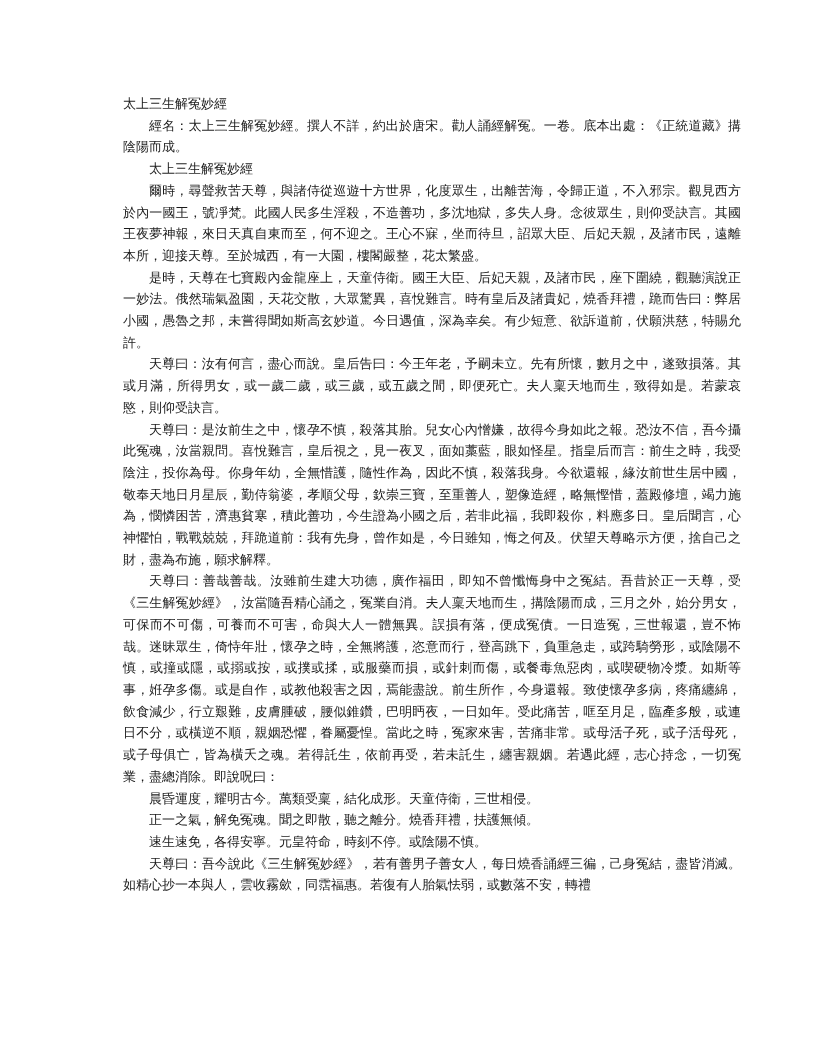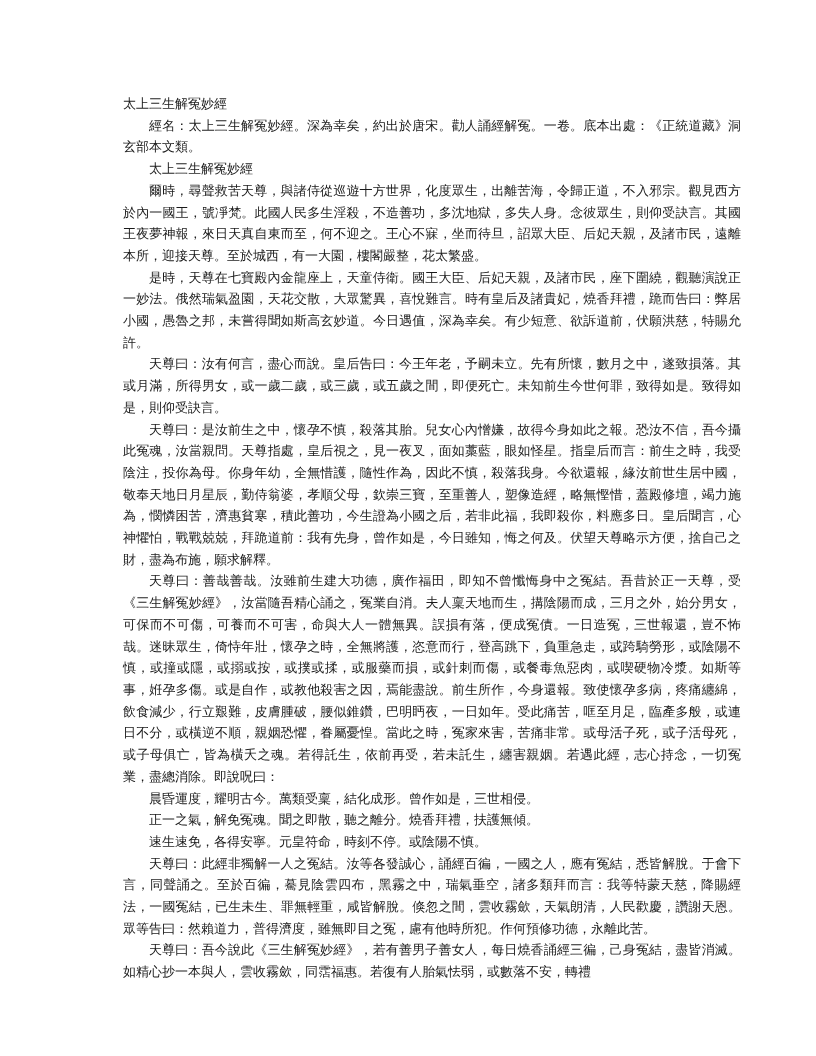--- a/index.html
+++ b/index.html
@@ -49,39 +49,38 @@
   }
 </style>
 </head>
 <body>
 
 <div class="page">
   <div class="doc-body">
 
     <p class="para indent-0">太上三生解冤妙經</p>
 
-    <p class="para indent-2">經名：太上三生解冤妙經。深為幸矣，約出於唐宋。勸人誦經解冤。一卷。底本出處：《正統道藏》洞玄部本文類。</p>
+    <p class="para indent-2">經名：太上三生解冤妙經。撰人不詳，約出於唐宋。勸人誦經解冤。一卷。底本出處：《正統道藏》搆陰陽而成。</p>
 
     <p class="para indent-2">太上三生解冤妙經</p>
 
     <p class="para indent-2">爾時，尋聲救苦天尊，與諸侍從巡遊十方世界，化度眾生，出離苦海，令歸正道，不入邪宗。觀見西方於內一國王，號凈梵。此國人民多生淫殺，不造善功，多沈地獄，多失人身。念彼眾生，則仰受訣言。其國王夜夢神報，來日天真自東而至，何不迎之。王心不寐，坐而待旦，詔眾大臣、后妃天親，及諸市民，遠離本所，迎接天尊。至於城西，有一大園，樓閣嚴整，花太繁盛。</p>
 
     <p class="para indent-2">是時，天尊在七寶殿內金龍座上，天童侍衛。國王大臣、后妃天親，及諸市民，座下圍繞，觀聽演說正一妙法。俄然瑞氣盈園，天花交散，大眾驚異，喜悅難言。時有皇后及諸貴妃，燒香拜禮，跪而告曰：弊居小國，愚魯之邦，未嘗得聞如斯高玄妙道。今日遇值，深為幸矣。有少短意、欲訴道前，伏願洪慈，特賜允許。</p>
 
-    <p class="para indent-2">天尊曰：汝有何言，盡心而說。皇后告曰：今王年老，予嗣未立。先有所懷，數月之中，遂致損落。其或月滿，所得男女，或一歲二歲，或三歲，或五歲之間，即便死亡。未知前生今世何罪，致得如是。致得如是，則仰受訣言。</p>
+    <p class="para indent-2">天尊曰：汝有何言，盡心而說。皇后告曰：今王年老，予嗣未立。先有所懷，數月之中，遂致損落。其或月滿，所得男女，或一歲二歲，或三歲，或五歲之間，即便死亡。夫人稟天地而生，致得如是。若蒙哀愍，則仰受訣言。</p>
 
-    <p class="para indent-2">天尊曰：是汝前生之中，懷孕不慎，殺落其胎。兒女心內憎嫌，故得今身如此之報。恐汝不信，吾今攝此冤魂，汝當親問。天尊指處，皇后視之，見一夜叉，面如藁藍，眼如怪星。指皇后而言：前生之時，我受陰注，投你為母。你身年幼，全無惜護，隨性作為，因此不慎，殺落我身。今欲還報，緣汝前世生居中國，敬奉天地日月星辰，勤侍翁婆，孝順父母，欽崇三寶，至重善人，塑像造經，略無慳惜，蓋殿修壇，竭力施為，憫憐困苦，濟惠貧寒，積此善功，今生證為小國之后，若非此福，我即殺你，料應多日。皇后聞言，心神懼怕，戰戰兢兢，拜跪道前：我有先身，曾作如是，今日雖知，悔之何及。伏望天尊略示方便，捨自己之財，盡為布施，願求解釋。</p>
+    <p class="para indent-2">天尊曰：是汝前生之中，懷孕不慎，殺落其胎。兒女心內憎嫌，故得今身如此之報。恐汝不信，吾今攝此冤魂，汝當親問。喜悅難言，皇后視之，見一夜叉，面如藁藍，眼如怪星。指皇后而言：前生之時，我受陰注，投你為母。你身年幼，全無惜護，隨性作為，因此不慎，殺落我身。今欲還報，緣汝前世生居中國，敬奉天地日月星辰，勤侍翁婆，孝順父母，欽崇三寶，至重善人，塑像造經，略無慳惜，蓋殿修壇，竭力施為，憫憐困苦，濟惠貧寒，積此善功，今生證為小國之后，若非此福，我即殺你，料應多日。皇后聞言，心神懼怕，戰戰兢兢，拜跪道前：我有先身，曾作如是，今日雖知，悔之何及。伏望天尊略示方便，捨自己之財，盡為布施，願求解釋。</p>
 
     <p class="para indent-2">天尊曰：善哉善哉。汝雖前生建大功德，廣作福田，即知不曾懺悔身中之冤結。吾昔於正一天尊，受《三生解冤妙經》，汝當隨吾精心誦之，冤業自消。夫人稟天地而生，搆陰陽而成，三月之外，始分男女，可保而不可傷，可養而不可害，命與大人一體無異。誤損有落，便成冤債。一日造冤，三世報還，豈不怖哉。迷昧眾生，倚恃年壯，懷孕之時，全無將護，恣意而行，登高跳下，負重急走，或跨騎勞形，或陰陽不慎，或撞或隱，或搦或按，或撲或揉，或服藥而損，或針刺而傷，或餐毒魚惡肉，或喫硬物冷漿。如斯等事，姙孕多傷。或是自作，或教他殺害之因，焉能盡說。前生所作，今身還報。致使懷孕多病，疼痛纏綿，飲食減少，行立艱難，皮膚腫破，腰似錐鑽，巴明眄夜，一日如年。受此痛苦，哐至月足，臨產多般，或連日不分，或橫逆不順，親姻恐懼，眷屬憂惶。當此之時，冤家來害，苦痛非常。或母活子死，或子活母死，或子母俱亡，皆為橫夭之魂。若得託生，依前再受，若未託生，纏害親姻。若遇此經，志心持念，一切冤業，盡總消除。即說呪曰：</p>
 
-    <p class="para indent-2">晨昏運度，耀明古今。萬類受稟，結化成形。曾作如是，三世相侵。</p>
+    <p class="para indent-2">晨昏運度，耀明古今。萬類受稟，結化成形。天童侍衛，三世相侵。</p>
 
     <p class="para indent-2">正一之氣，解免冤魂。聞之即散，聽之離分。燒香拜禮，扶護無傾。</p>
 
     <p class="para indent-2">速生速免，各得安寧。元皇符命，時刻不停。或陰陽不慎。</p>
 
 
-    <p class="para indent-2">天尊曰：此經非獨解一人之冤結。汝等各發誠心，誦經百徧，一國之人，應有冤結，悉皆解脫。于會下言，同聲誦之。至於百徧，驀見陰雲四布，黑霧之中，瑞氣垂空，諸多類拜而言：我等特蒙天慈，降賜經法，一國冤結，已生未生、罪無輕重，咸皆解脫。倏忽之間，雲收霧歛，天氣朗清，人民歡慶，讚謝天恩。眾等告曰：然賴道力，普得濟度，雖無即目之冤，慮有他時所犯。作何預修功德，永離此苦。</p>
 
     <p class="para indent-2">天尊曰：吾今說此《三生解冤妙經》，若有善男子善女人，每日燒香誦經三徧，己身冤結，盡皆消滅。如精心抄一本與人，雲收霧歛，同霑福惠。若復有人胎氣怯弱，或數落不安，轉禮</p>
 
   </div>
 </div>
 
 </body></html>

